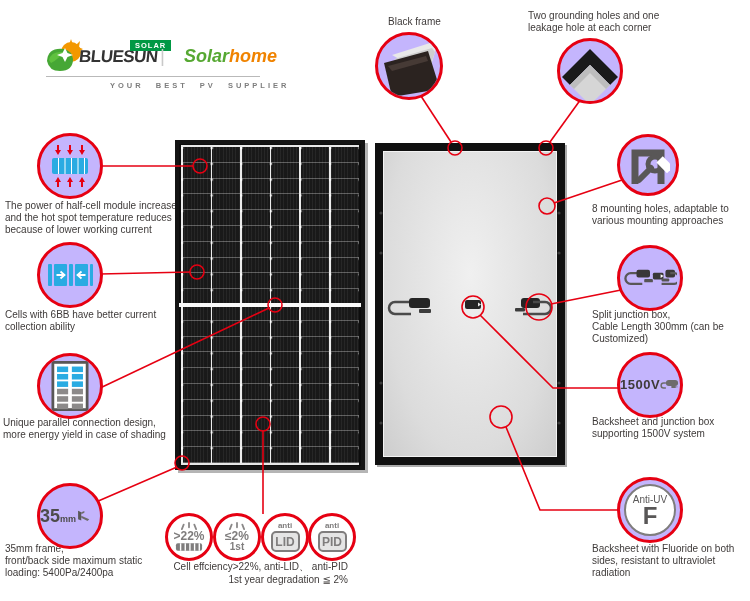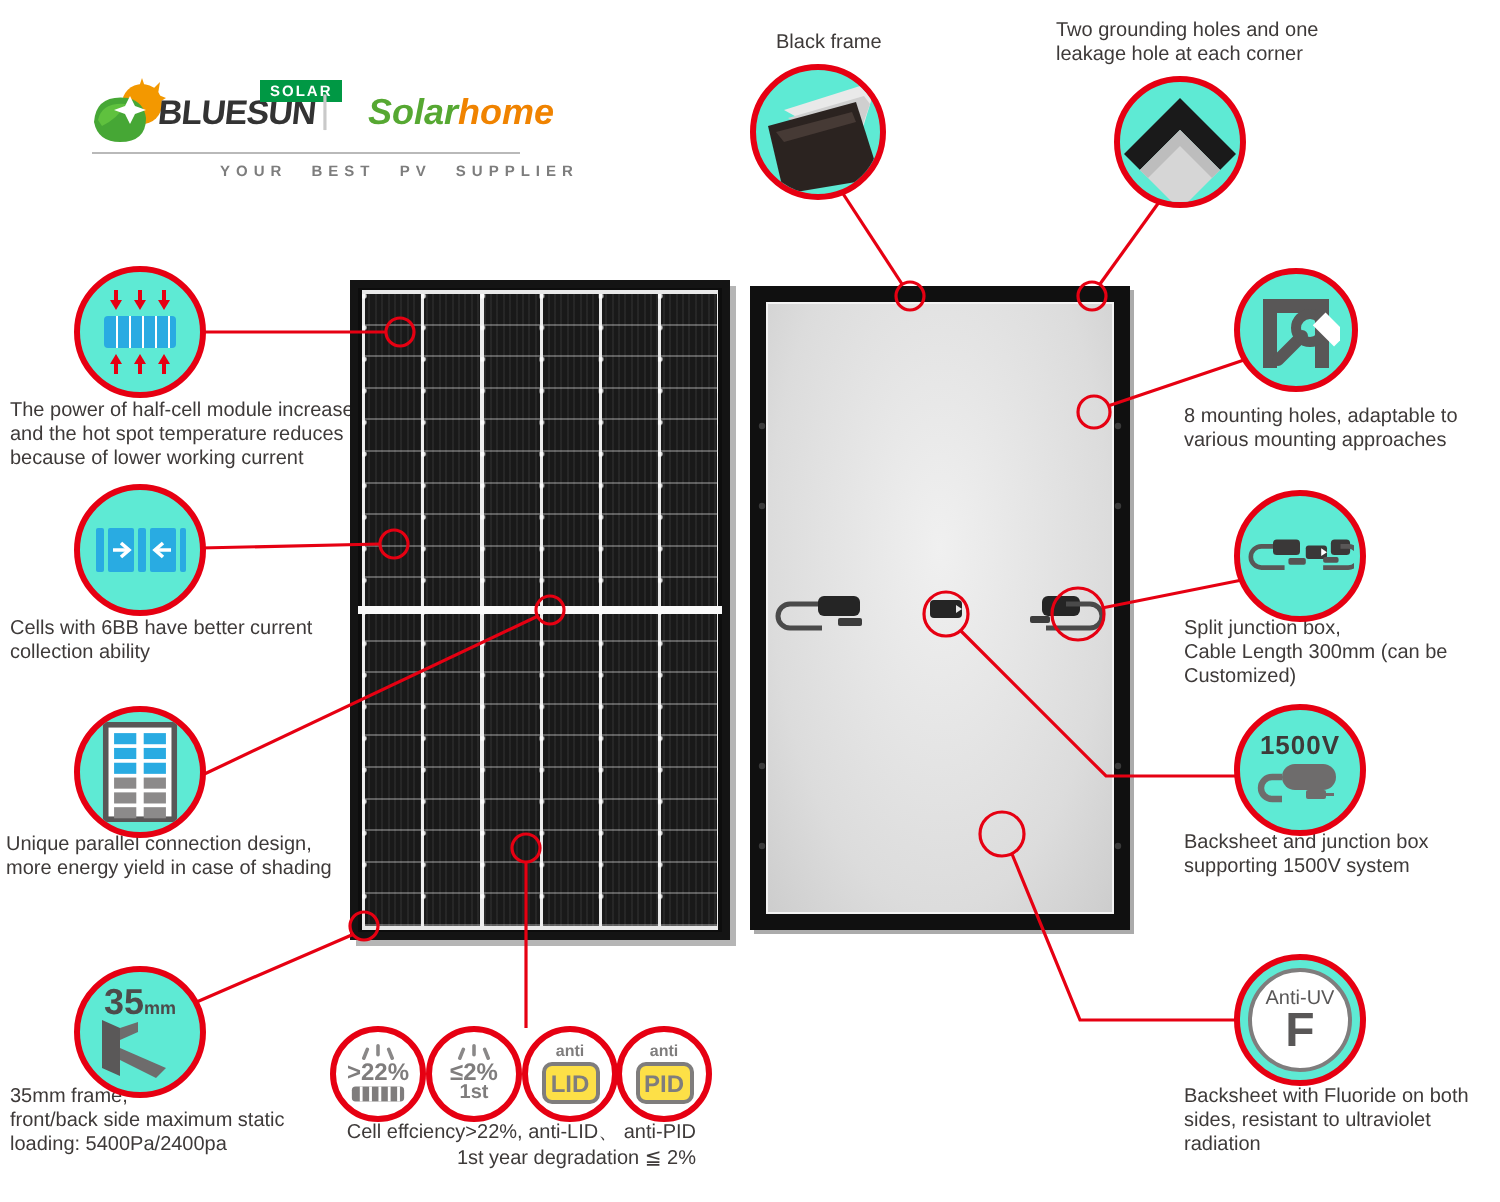--- a/index.html
+++ b/index.html
@@ -1,21 +1,21 @@
 <!DOCTYPE html>
 <html><head>
 <meta charset="utf-8">
 <style>
   html,body{margin:0;padding:0;background:#fff;}
   #stage{position:relative;width:750px;height:601px;background:#ffffff;overflow:hidden;
          font-family:"Liberation Sans", sans-serif;color:#3e3a39;}
   .abs{position:absolute;}
   .note{position:absolute;font-size:10px;line-height:1.22;color:#3e3a39;white-space:pre-line;}
-  .ring{position:absolute;background:#5eead4;border:3px solid #e60012;border-radius:50%;
-        display:flex;flex-direction:column;align-items:center;justify-content:center;
+  .ring{position:absolute;background:#c4b5fd;border:3px solid #e60012;border-radius:50%;
+        display:flex;align-items:center;justify-content:center;
         box-sizing:content-box;z-index:6;overflow:hidden;}
   
   .panel-front{position:absolute;left:175px;top:140px;width:190px;height:330px;
                background:#0d0d0d;box-shadow:3px 3px 0 #b5b5b5;z-index:1;box-sizing:border-box;border:4px solid #141414;}
   .cells{position:absolute;left:2px;right:2px;top:1px;bottom:1px;
          border-top:2px solid #e8e8e8;border-bottom:2px solid #e8e8e8;
          background-color:#191919;
          background-image:
            radial-gradient(circle at 1px 1px, rgba(255,255,255,.85) 1px, transparent 1.7px),
            repeating-linear-gradient(90deg,#ececec 0 1.6px,transparent 1.6px 29.6px),
@@ -40,21 +40,21 @@
   .logo-rule{position:absolute;left:46px;top:76px;width:214px;height:1px;background:#b9b9b9;}
   .slogan{position:absolute;left:110px;top:81px;font-size:7.5px;letter-spacing:3px;word-spacing:7px;
           color:#7d7d7d;white-space:nowrap;font-weight:bold;}
   
   .eff-ring{position:absolute;width:42px;height:42px;background:#fff;border:3px solid #e60012;
             border-radius:50%;display:flex;flex-direction:column;align-items:center;justify-content:center;
             z-index:6;box-sizing:content-box;}
   .eff-val{font-size:12px;font-weight:bold;color:#7f7d7d;line-height:1;}
   .eff-sub{font-size:10px;font-weight:bold;color:#7f7d7d;line-height:1;}
   .anti-top{font-size:8px;font-weight:bold;color:#7f7d7d;line-height:1;margin-bottom:1px;}
-  .anti-box{width:25px;height:17px;border:2px solid #7f7d7d;border-radius:5px;background:#fde047;
+  .anti-box{width:25px;height:17px;border:2px solid #7f7d7d;border-radius:5px;background:#e5e5e5;
             display:flex;align-items:center;justify-content:center;font-size:12px;font-weight:bold;color:#7f7d7d;}
   .caption{position:absolute;left:158px;top:561px;width:190px;font-size:10px;line-height:1.25;
            color:#3e3a39;white-space:pre-line;text-align:right;}
   .badge35{font-size:18px;font-weight:bold;color:#4d4b4b;line-height:1;}
   .badge35 small{font-size:9px;font-weight:bold;}
   .v1500{font-size:13px;font-weight:bold;color:#3e3a39;line-height:1;margin-bottom:2px;letter-spacing:.5px;}
   .antiuv-inner{width:48px;height:48px;border:2px solid #7f7d7d;border-radius:50%;display:flex;
                 flex-direction:column;align-items:center;justify-content:center;background:#fff;}
   .antiuv-label{font-size:10px;color:#595757;line-height:1;margin-top:1px;}
   .antiuv-f{font-size:24px;font-weight:bold;color:#595757;line-height:.9;}

